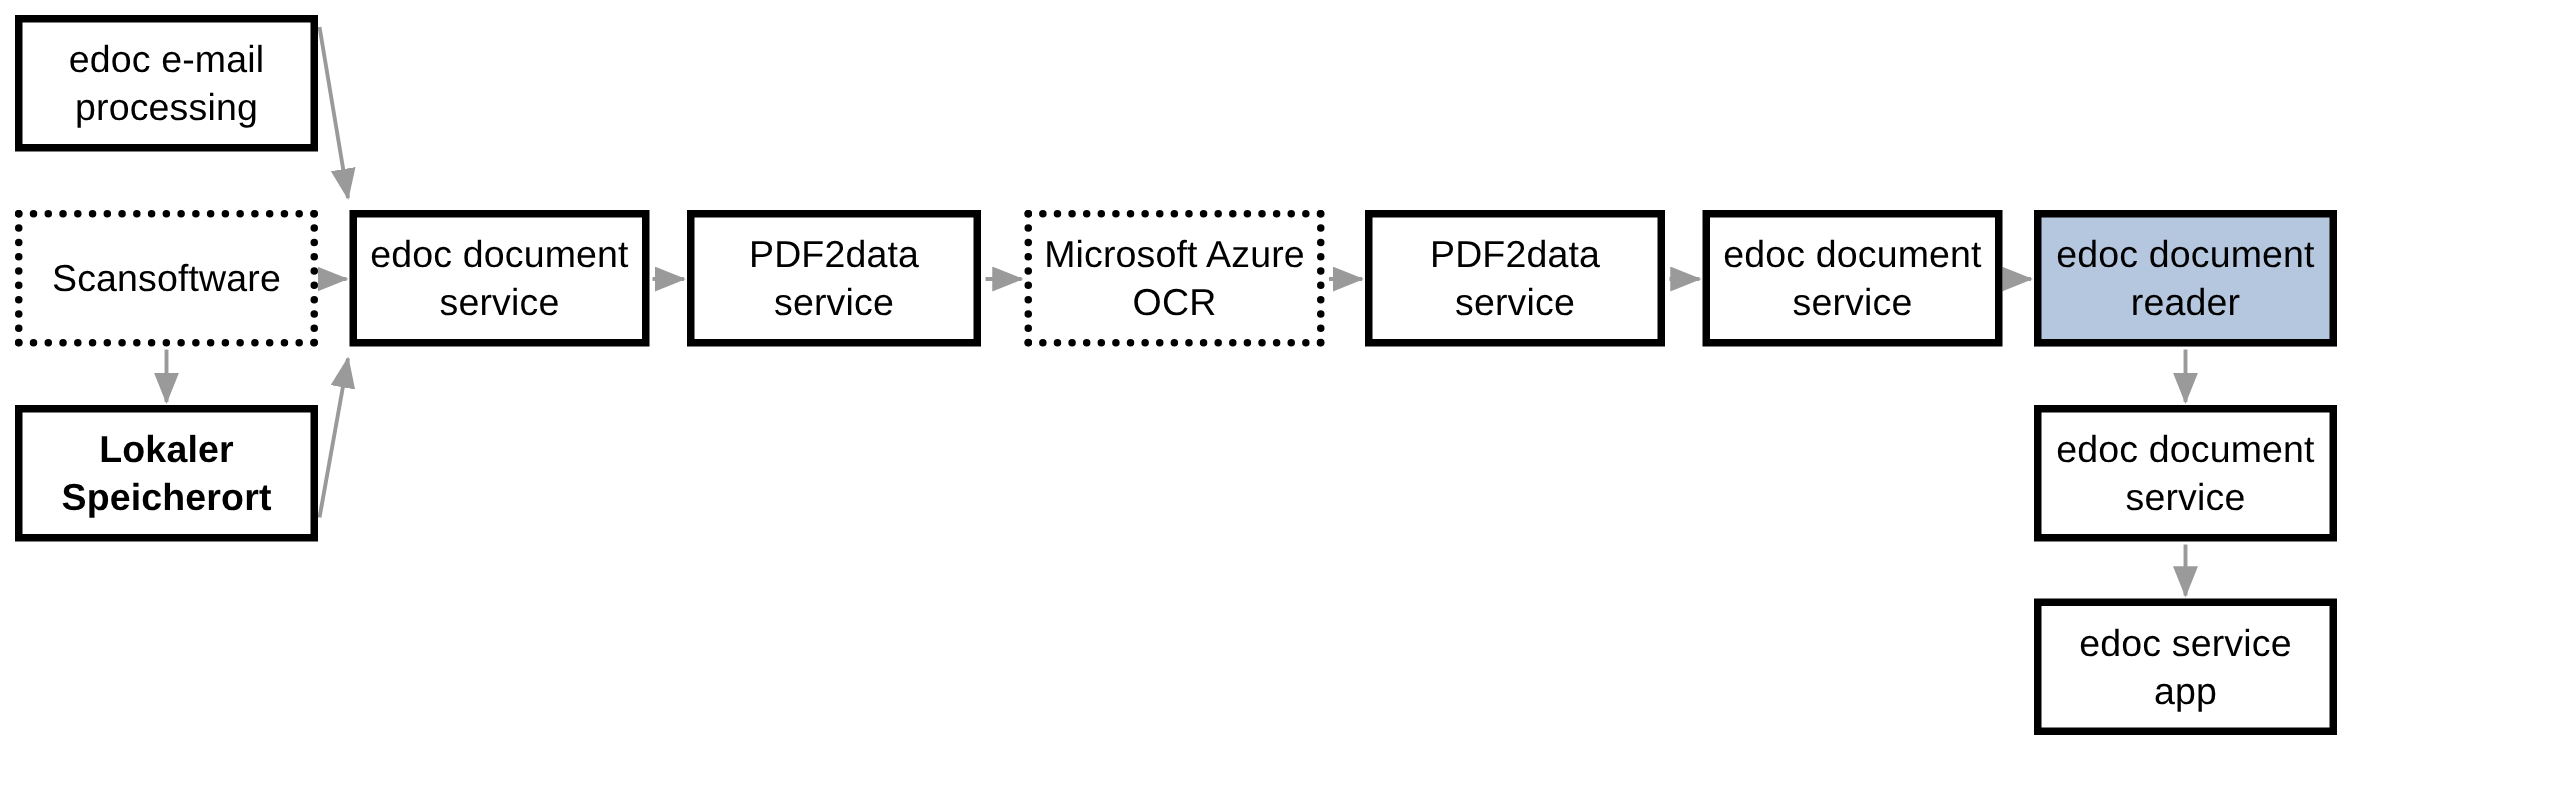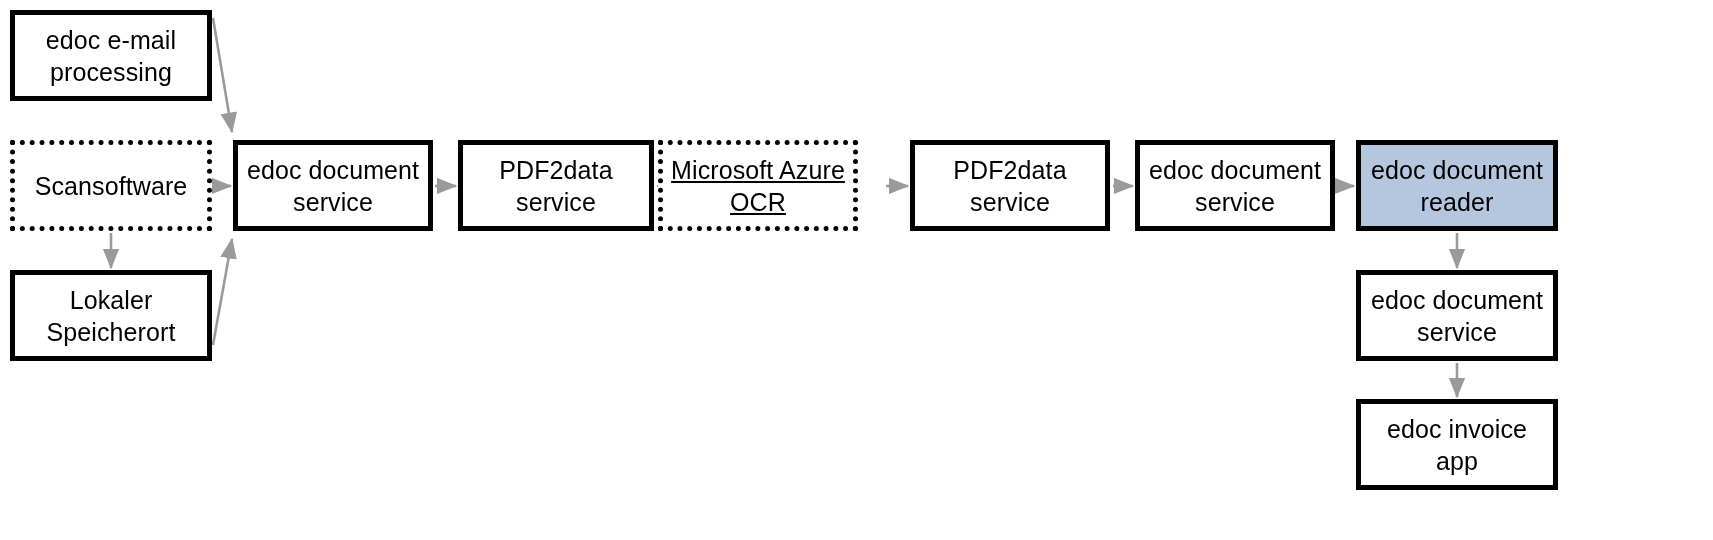--- a/index.html
+++ b/index.html
@@ -77,51 +77,51 @@
   </svg>
 
   <div id="node-layer">
       <div class="node" style="left: 10px; top: 10px; width: 202px; height: 91px;">
         <span class="label">edoc e-mail
 processing</span>
       </div>
       <div class="node dotted" style="left: 10px; top: 140px; width: 202px; height: 91px; align-items: center;">
         <span class="label">Scansoftware</span>
       </div>
-      <div class="node" style="left: 10px; top: 270px; width: 202px; height: 91px;">
+      <div class="node" style="left: 10px; top: 270px; width: 202px; height: 91px; font-weight: bold;">
         <span class="label">Lokaler
 Speicherort</span>
       </div>
       <div class="node" style="left: 233px; top: 140px; width: 200px; height: 91px;">
         <span class="label">edoc document
 service</span>
       </div>
       <div class="node" style="left: 458px; top: 140px; width: 196px; height: 91px;">
         <span class="label">PDF2data
 service</span>
       </div>
-      <div class="node dotted" style="left: 658px; top: 140px; width: 200px; height: 91px; text-decoration: underline;">
+      <div class="node dotted" style="left: 683px; top: 140px; width: 200px; height: 91px;">
         <span class="label">Microsoft Azure
 OCR</span>
       </div>
       <div class="node" style="left: 910px; top: 140px; width: 200px; height: 91px;">
         <span class="label">PDF2data
 service</span>
       </div>
       <div class="node" style="left: 1135px; top: 140px; width: 200px; height: 91px;">
         <span class="label">edoc document
 service</span>
       </div>
       <div class="node accent" style="left: 1356px; top: 140px; width: 202px; height: 91px;">
         <span class="label">edoc document
 reader</span>
       </div>
       <div class="node" style="left: 1356px; top: 270px; width: 202px; height: 91px;">
         <span class="label">edoc document
 service</span>
       </div>
       <div class="node" style="left: 1356px; top: 399px; width: 202px; height: 91px;">
-        <span class="label">edoc invoice
+        <span class="label">edoc service
 app</span>
       </div>
     </div>
 
 </div>
 
 </body></html>

